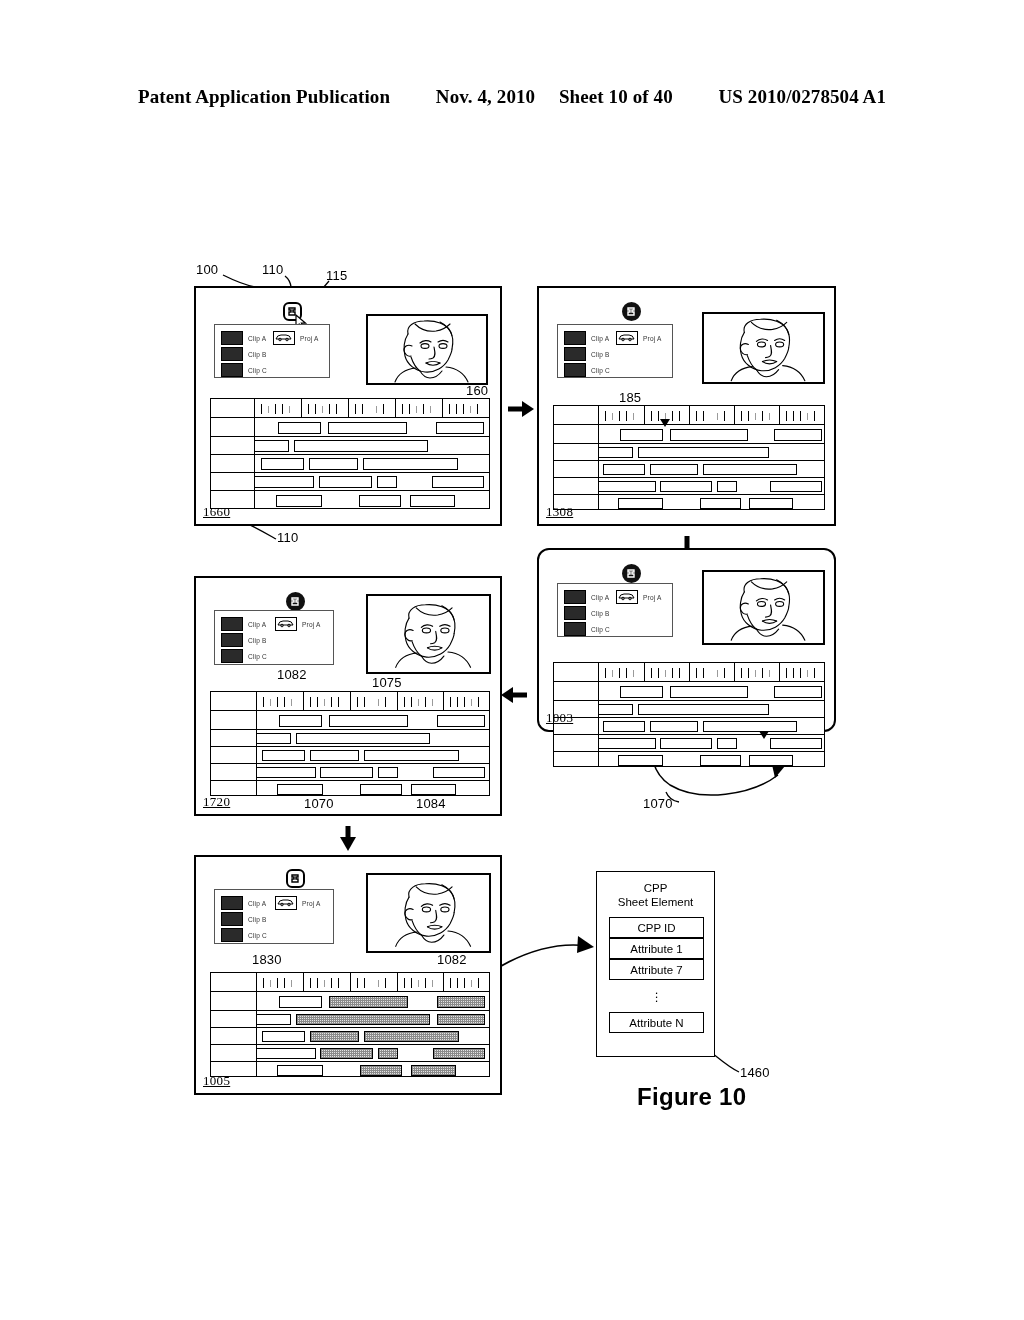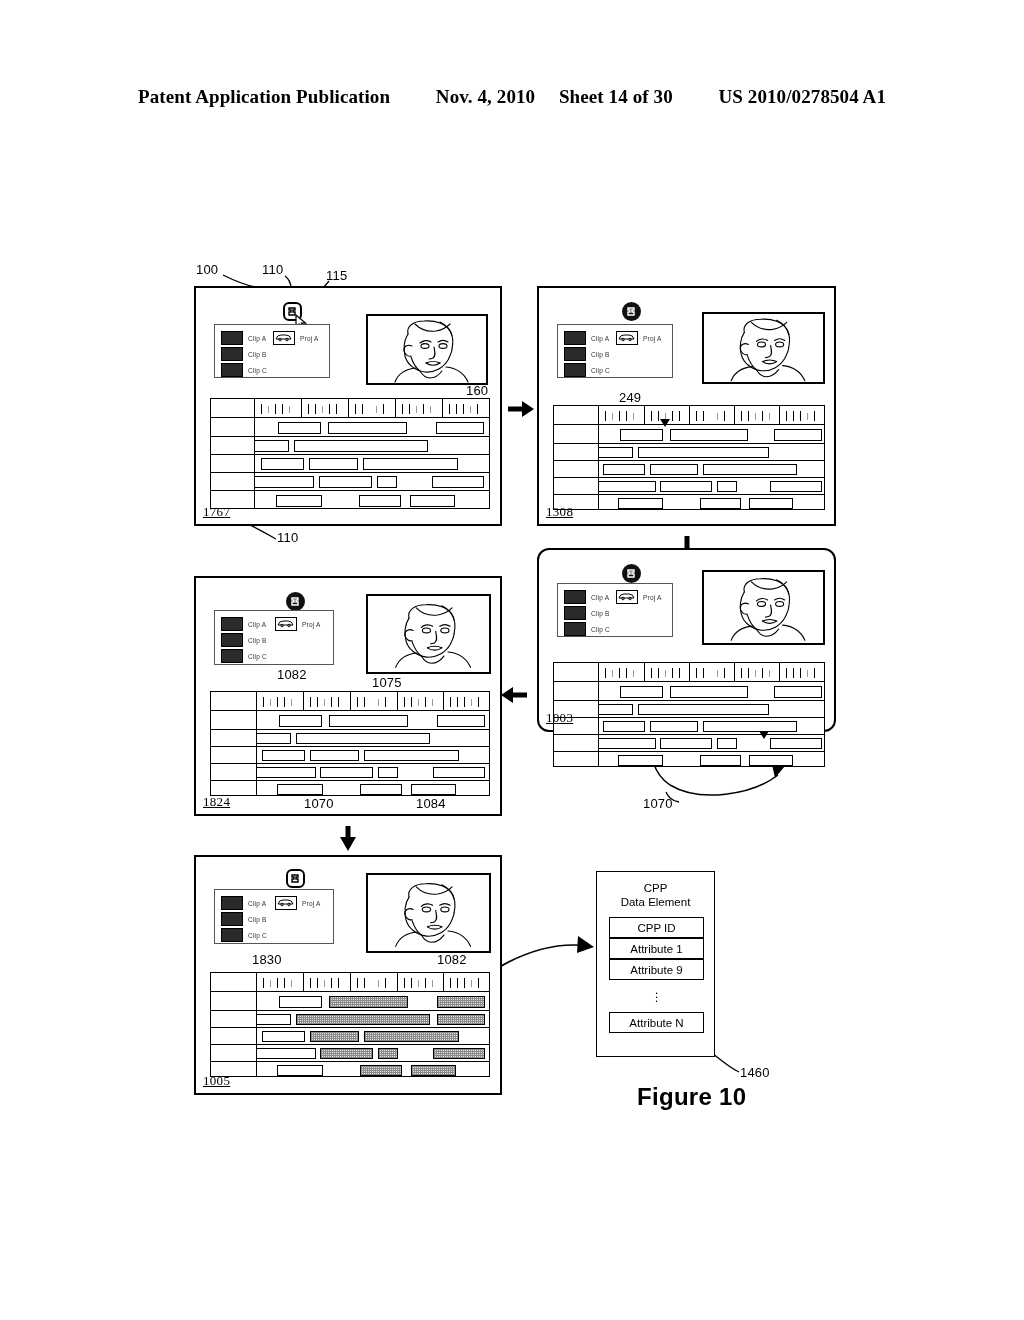--- a/index.html
+++ b/index.html
@@ -237,21 +237,21 @@
   }
 </style>
 </head>
 <body>
 
 <div id="page-header">
   <span>Patent Application Publication</span>
   <span class="hdr-gap-a"></span>
   <span>Nov. 4, 2010</span>
   <span class="hdr-gap-b"></span>
-  <span>Sheet 14 of 30</span>
+  <span>Sheet 10 of 40</span>
   <span class="hdr-gap-c"></span>
   <span>US 2010/0278504 A1</span>
 </div>
 
 <svg id="figure-canvas" viewBox="0 0 1024 1320">
   <defs>
     <marker id="solidArrow" viewBox="0 0 10 10" refX="9" refY="5" markerWidth="6" markerHeight="6" orient="auto-start-reverse">
       <path d="M 0 0 L 10 5 L 0 10 z" fill="#000"></path>
     </marker>
   </defs>
@@ -475,21 +475,21 @@
       <div class="clip-block" style="left:221px; top:3px; width:52px; height:12px;"></div>
     </div>
 
     <div class="tl-row" style="top:92px; height:19px;">
       <div class="clip-block" style="left:65px; top:4px; width:46px; height:12px;"></div>
       <div class="clip-block" style="left:148px; top:4px; width:42px; height:12px;"></div>
       <div class="clip-block" style="left:199px; top:4px; width:45px; height:12px;"></div>
     </div>
   </div>
 
-  <div class="panel-id">1767</div>
+  <div class="panel-id">1660</div>
 </div>
 
 <div class="panel" id="panel-1002">
 
   <div class="tool-btn" style="left:83px; top:14px; border-radius:50%; background:#111; border-color:#111;">
     <svg width="13" height="13" viewBox="0 0 13 13">
       <path d="M3 3 h6 v2 h-2 v2 h2 v3 h-6 v-3 h2 v-2 h-2 z" fill="none" stroke="#fff" stroke-width="1.4"></path>
     </svg>
   </div>
 
@@ -852,21 +852,21 @@
       <div class="clip-block" style="left:222px; top:3px; width:52px; height:11px;"></div>
     </div>
 
     <div class="tl-row" style="top:89px; height:16px;">
       <div class="clip-block" style="left:66px; top:3px; width:46px; height:11px;"></div>
       <div class="clip-block" style="left:149px; top:3px; width:42px; height:11px;"></div>
       <div class="clip-block" style="left:200px; top:3px; width:45px; height:11px;"></div>
     </div>
   </div>
 
-  <div class="panel-id">1824</div>
+  <div class="panel-id">1720</div>
 </div>
 
 <div class="panel" id="panel-1005">
 
   <div class="tool-btn" style="left:90px; top:12px;">
     <svg width="13" height="13" viewBox="0 0 13 13">
       <path d="M3 3 h6 v2 h-2 v2 h2 v3 h-6 v-3 h2 v-2 h-2 z" fill="none" stroke="#000" stroke-width="1.4"></path>
     </svg>
   </div>
 
@@ -987,42 +987,42 @@
 
   <div class="panel-id">1005</div>
 </div>
 
 <div class="ref" style="left:196px; top:262px;">100</div>
 <div class="ref" style="left:262px; top:262px;">110</div>
 <div class="ref" style="left:326px; top:268px;">115</div>
 <div class="ref" style="left:466px; top:383px;">160</div>
 <div class="ref" style="left:277px; top:530px;">110</div>
 
-<div class="ref" style="left:619px; top:390px;">249</div>
+<div class="ref" style="left:619px; top:390px;">185</div>
 
 <div class="ref" style="left:643px; top:796px;">1070</div>
 
 <div class="ref" style="left:277px; top:667px;">1082</div>
 <div class="ref" style="left:372px; top:675px;">1075</div>
 <div class="ref" style="left:304px; top:796px;">1070</div>
 <div class="ref" style="left:416px; top:796px;">1084</div>
 
 <div class="ref" style="left:252px; top:952px;">1830</div>
 <div class="ref" style="left:437px; top:952px;">1082</div>
 
 <div class="ref" style="left:740px; top:1065px;">1460</div>
 
 <div id="cpp-box">
   <div id="cpp-title">
     <div>CPP</div>
-    <div>Data Element</div>
+    <div>Sheet Element</div>
   </div>
   <div class="cpp-field" style="top:45px;">CPP ID</div>
   <div class="cpp-field" style="top:66px;">Attribute 1</div>
-  <div class="cpp-field" style="top:87px;">Attribute 9</div>
+  <div class="cpp-field" style="top:87px;">Attribute 7</div>
   <div id="cpp-ellipsis" style="top:116px;">
     <div>.</div>
       <div>.</div>
       <div>.</div>
   </div>
   <div class="cpp-field" style="top:140px;">Attribute N</div>
 </div>
 
 <div id="figure-caption">Figure 10</div>
 

